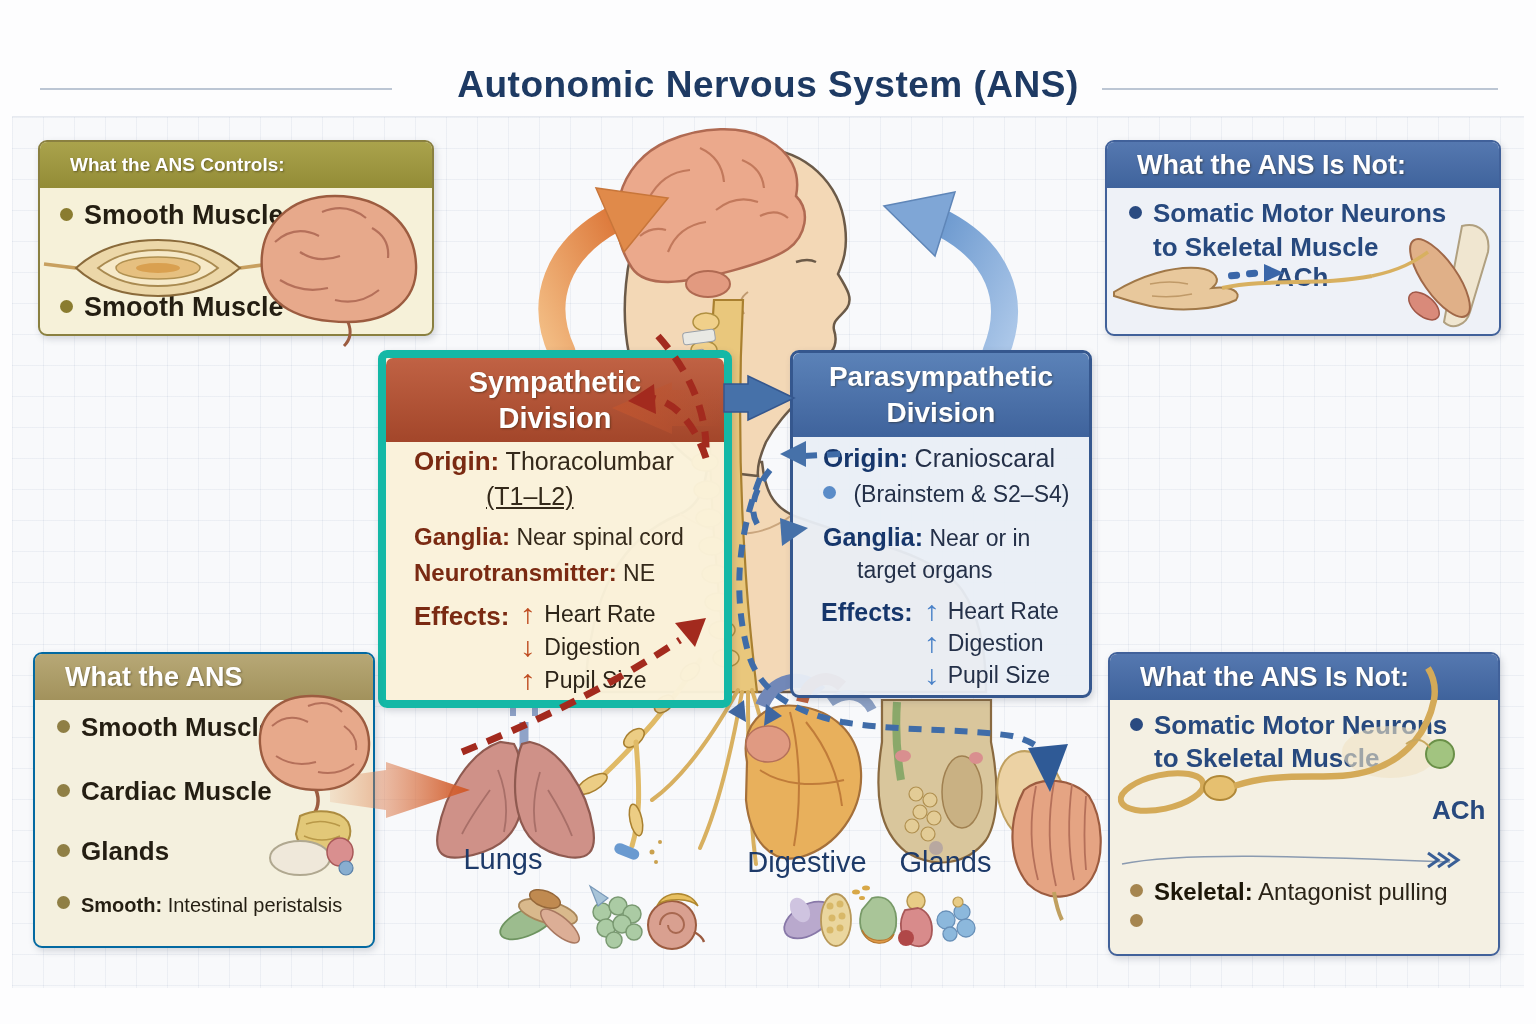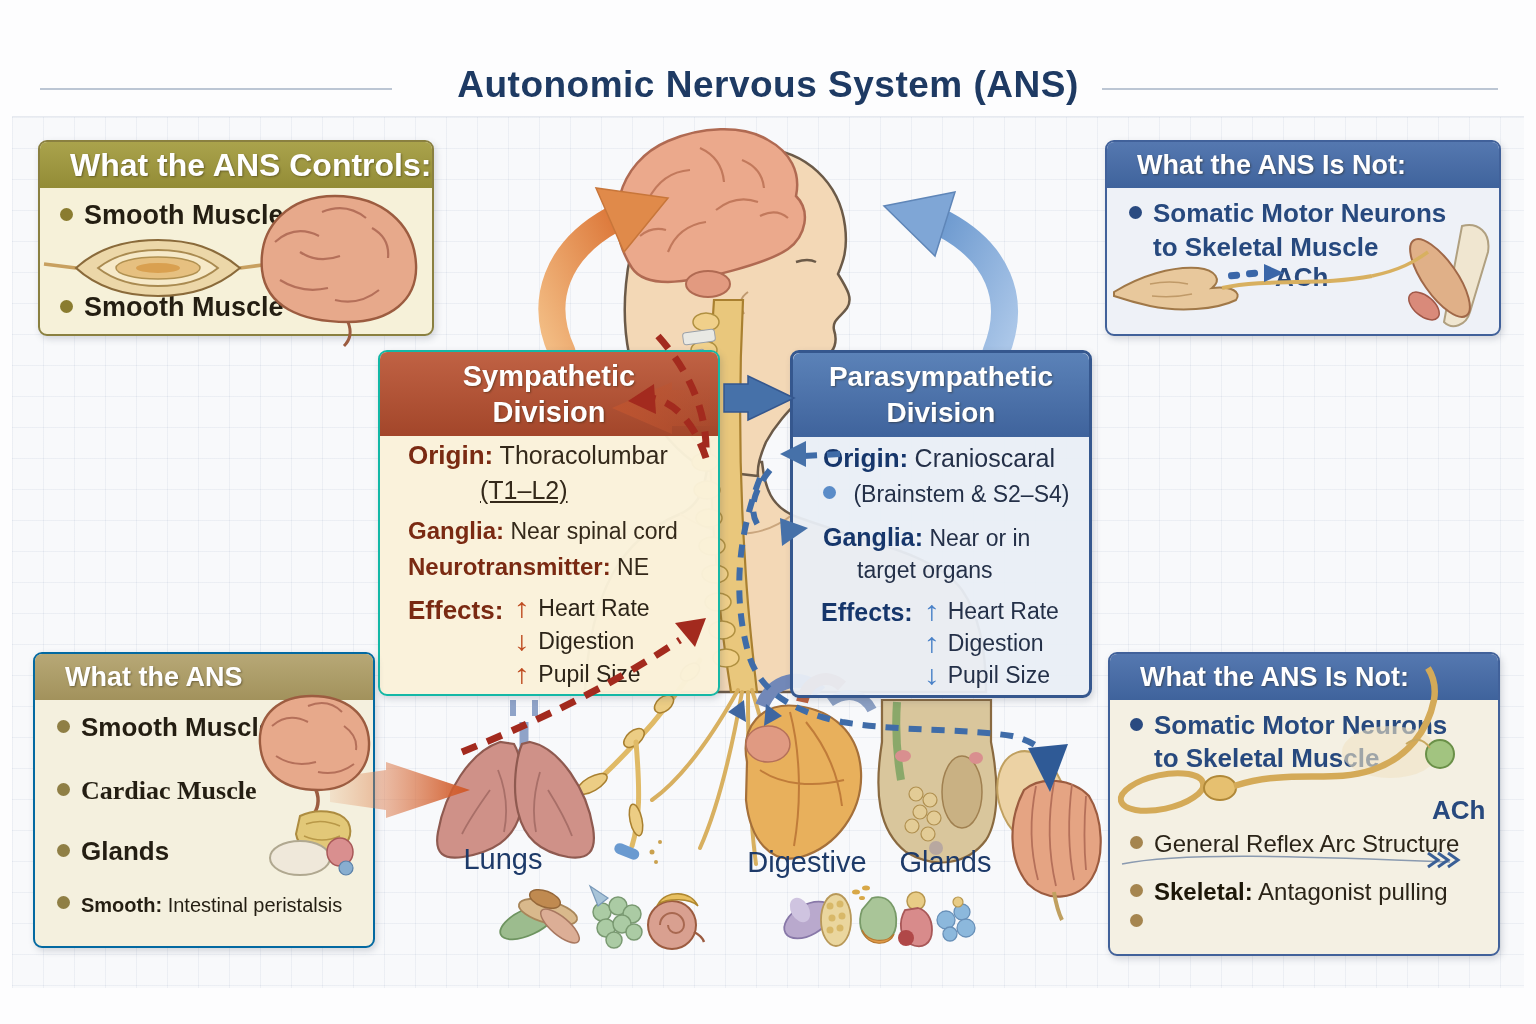--- a/index.html
+++ b/index.html
@@ -16,21 +16,21 @@
   .tl-right{left:1102px;width:396px;}
 
   .panel{position:absolute;border-radius:9px;box-shadow:2px 3px 7px rgba(60,70,90,.20);}
   .panel .hd{position:absolute;left:0;top:0;width:100%;box-sizing:border-box;
     color:#fff;font-weight:bold;text-shadow:1px 1px 2px rgba(40,30,10,.45);
     border-radius:7px 7px 0 0;}
   .row{position:absolute;white-space:nowrap;}
 
   
   .p-tl{left:38px;top:140px;width:392px;height:192px;border:2px solid #8a8040;background:#f6f1d9;}
-  .p-tl .hd{height:46px;line-height:46px;font-size:32px;padding-left:30px;
+  .p-tl .hd{height:46px;line-height:46px;font-size:19px;padding-left:30px;
     background:linear-gradient(#aaa34c,#938c36);}
   .olive-item{font-size:27px;font-weight:bold;color:#241e12;}
   .dot{display:inline-block;width:13px;height:13px;border-radius:50%;vertical-align:3px;margin-right:11px;}
   .dot-olive{background:#8a7c30;}
   .dot-khaki{background:#8f7f45;}
   .dot-blue{background:#2a4a80;}
   .dot-tan{background:#a5854f;}
   .dot-sky{background:#5b8cc8;}
 
   
@@ -38,21 +38,21 @@
   .p-tr .hd,.p-br .hd{height:46px;line-height:46px;font-size:27px;padding-left:30px;
     background:linear-gradient(#5578b0,#3f639c);}
   .blue-item{font-size:26px;font-weight:bold;color:#27497e;}
   .ach{font-size:26px;font-weight:bold;color:#27497e;position:absolute;white-space:nowrap;}
 
   .p-br{left:1108px;top:652px;width:388px;height:300px;border:2px solid #41619a;background:#f4f0e3;}
   .dark-item{font-size:24px;color:#2b2418;}
   .dark-item b{color:#1d1708;}
 
   
-  .p-sym{left:378px;top:350px;width:338px;height:342px;border:2px solid #14b8a6;background:rgba(250,242,218,.97);}
+  .p-sym{left:378px;top:350px;width:338px;height:342px;border:8px solid #14b8a6;background:rgba(250,242,218,.97);}
   .p-sym .hd{height:84px;font-size:29px;text-align:center;padding-top:6px;line-height:36px;
     background:linear-gradient(#c06244,#a3462a);}
   .sym-lbl{font-weight:bold;color:#7a2a12;}
   .sym-val{color:#34291a;}
   .p-sym .row,.p-para .row{font-size:23px;}
 
   
   .p-para{left:790px;top:350px;width:296px;height:342px;border:3px solid #35578e;background:rgba(233,238,246,.95);}
   .p-para .hd{height:84px;font-size:28px;text-align:center;padding-top:6px;line-height:36px;
     background:linear-gradient(#5b82b8,#3f639c);}
@@ -325,43 +325,40 @@
         </div>
       </div>
     </div>
   </div>
 
   <div class="panel p-bl">
     <div class="hd">What the ANS</div>
     <div class="row" style="left:22px;top:58px;">
       <span class="dot dot-khaki"></span><span class="khaki-item">Smooth Muscle</span>
     </div>
-    <div class="row" style="left:22px;top:122px;font-family:Liberation Serif, serif;">
+    <div class="row" style="left:22px;top:122px;">
       <span class="dot dot-khaki"></span><span class="khaki-item">Cardiac Muscle</span>
     </div>
     <div class="row" style="left:22px;top:182px;">
       <span class="dot dot-khaki"></span><span class="khaki-item">Glands</span>
     </div>
     <div class="row" style="left:22px;top:240px;">
       <span class="dot dot-khaki"></span><span class="khaki-item-small"><b>Smooth:</b> <span>Intestinal peristalsis</span></span>
     </div>
   </div>
 
   <div class="panel p-br">
     <div class="hd">What the ANS Is Not:</div>
     <div class="row" style="left:20px;top:56px;">
       <span class="dot dot-blue"></span><span class="blue-item">Somatic Motor Neurons</span>
     </div>
     <div class="row" style="left:44px;top:89px;">
       <span class="blue-item">to Skeletal Muscle</span>
     </div>
     <div class="ach" style="left:322px;top:141px;">ACh</div>
-    <div class="row" style="left:20px;top:176px;">
-      <span class="dot dot-tan"></span><span class="dark-item">General Reflex Arc Structure</span>
-    </div>
     <div class="row" style="left:20px;top:224px;">
       <span class="dot dot-tan"></span><span class="dark-item"><b>Skeletal:</b> <span>Antagonist pulling</span></span>
     </div>
     <div class="row" style="left:20px;top:260px;">
       <span class="dot dot-tan"></span>
     </div>
   </div>
 
   <svg width="1536" height="1024" viewBox="0 0 1536 1024">
     <defs>

